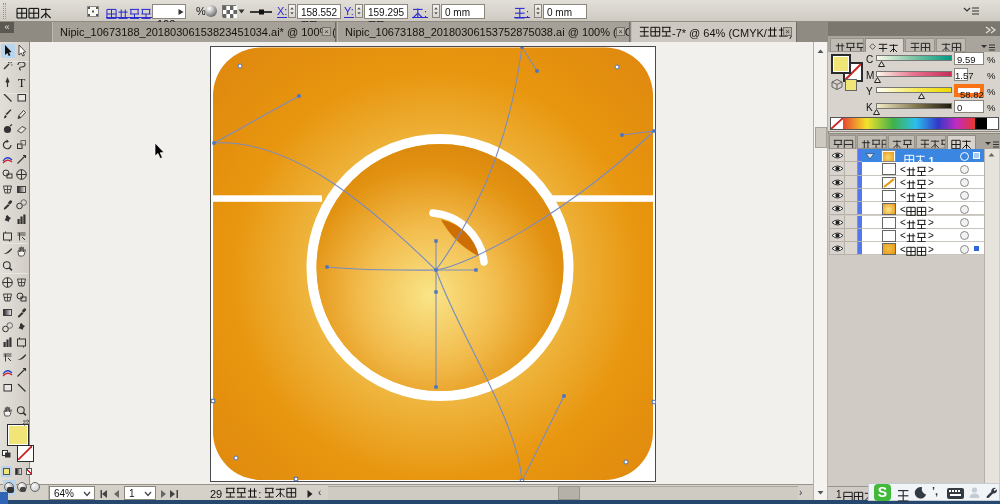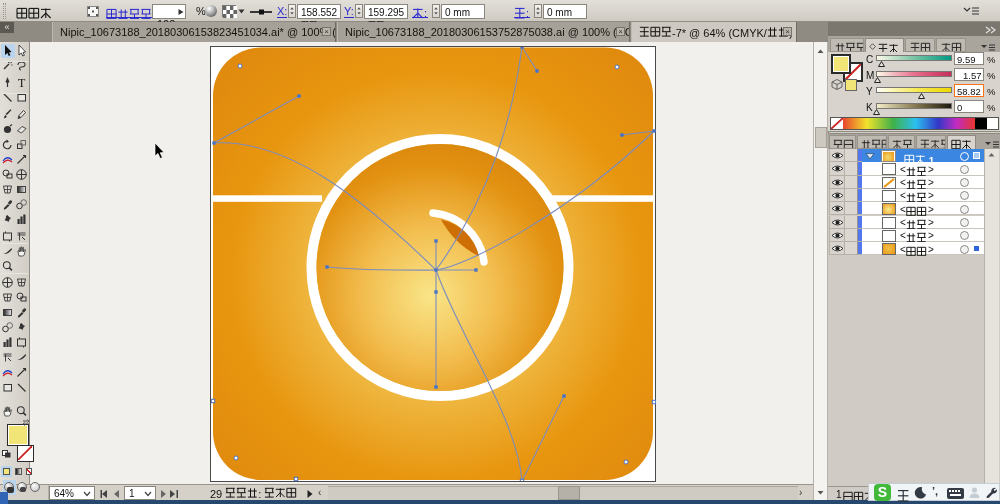--- a/index.html
+++ b/index.html
@@ -759,30 +759,30 @@
   </div>
 <div class="a" style="left:954px;top:52px;width:30px;height:13px;background:#fff;border:1px solid #8A867E;font-size:9.5px;color:#111;padding:1px 0 0 2px">9.59</div>
 <div class="a" style="left:987px;top:54px;width:12px;height:11px;font-size:9.5px;color:#111">%</div>
 <div class="a" style="left:866px;top:70px;width:8px;height:11px;font-size:10px;color:#111">M</div>
 <div class="a" style="left:876px;top:71px;width:76px;height:6px;background:linear-gradient(90deg,#FBF8E8,#E8708E 50%,#C62D58);border:1px solid #777"></div>
 <div class="a" style="left:874.216px;top:77px">
     <svg width="7" height="6">
       <path d="M3.5,0.5 L6.5,5.5 L0.5,5.5 Z" fill="#E8E4DD" stroke="#222" stroke-width="1"></path>
     </svg>
   </div>
-<div class="a" style="left:954px;top:68px;width:30px;height:13px;background:#fff;border:1px solid #8A867E;font-size:9.5px;color:#111;padding:1px 0 0 8px">1.57</div>
+<div class="a" style="left:954px;top:68px;width:14px;height:13px;background:#fff;border:1px solid #8A867E;font-size:9.5px;color:#111;padding:1px 0 0 0">1.57</div>
 <div class="a" style="left:987px;top:70px;width:12px;height:11px;font-size:9.5px;color:#111">%</div>
 <div class="a" style="left:866px;top:86px;width:8px;height:11px;font-size:10px;color:#111">Y</div>
 <div class="a" style="left:876px;top:87px;width:76px;height:6px;background:linear-gradient(90deg,#FEFEF6,#F6E94E 55%,#EFD800);border:1px solid #777"></div>
 <div class="a" style="left:917.688px;top:93px">
     <svg width="7" height="6">
       <path d="M3.5,0.5 L6.5,5.5 L0.5,5.5 Z" fill="#E8E4DD" stroke="#222" stroke-width="1"></path>
     </svg>
   </div>
-<div class="a" style="left:954px;top:84px;width:30px;height:13px;background:#fff;border:1px solid #f97316;font-size:9.5px;color:#111;padding:1px 0 0 2px">58.82</div>
+<div class="a" style="left:954px;top:84px;width:30px;height:13px;background:#fff;border:4px solid #f97316;font-size:9.5px;color:#111;padding:1px 0 0 2px">58.82</div>
 <div class="a" style="left:987px;top:86px;width:12px;height:11px;font-size:9.5px;color:#111">%</div>
 <div class="a" style="left:866px;top:102px;width:8px;height:11px;font-size:10px;color:#111">K</div>
 <div class="a" style="left:876px;top:103px;width:76px;height:6px;background:linear-gradient(90deg,#F2ECC8,#8A7D54 50%,#1E1A10);border:1px solid #777"></div>
 <div class="a" style="left:873.0px;top:109px">
     <svg width="7" height="6">
       <path d="M3.5,0.5 L6.5,5.5 L0.5,5.5 Z" fill="#E8E4DD" stroke="#222" stroke-width="1"></path>
     </svg>
   </div>
 <div class="a" style="left:954px;top:100px;width:30px;height:13px;background:#fff;border:1px solid #8A867E;font-size:9.5px;color:#111;padding:1px 0 0 2px">0</div>
 <div class="a" style="left:987px;top:102px;width:12px;height:11px;font-size:9.5px;color:#111">%</div>

